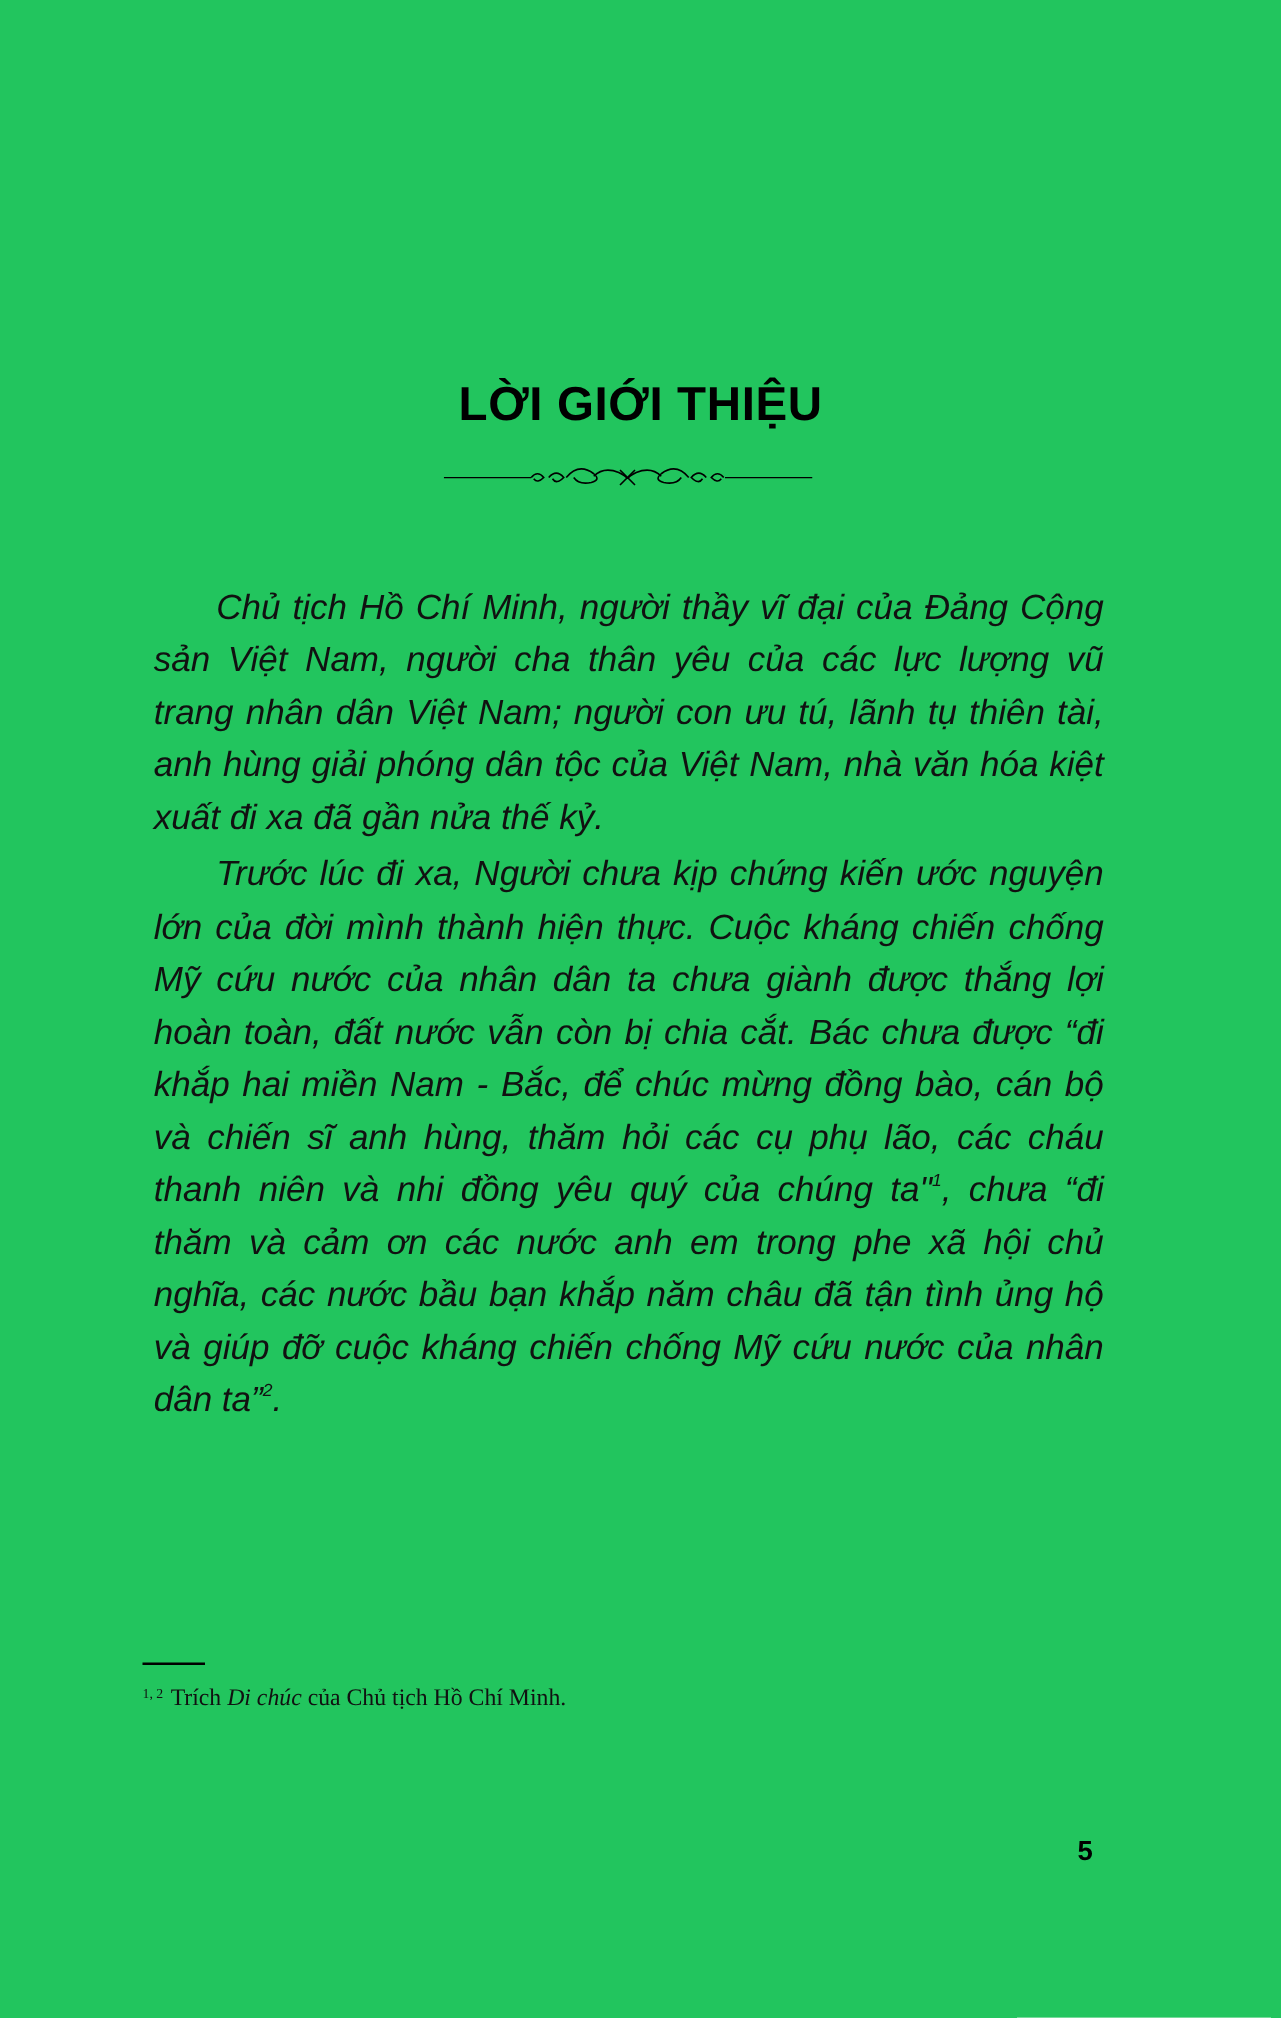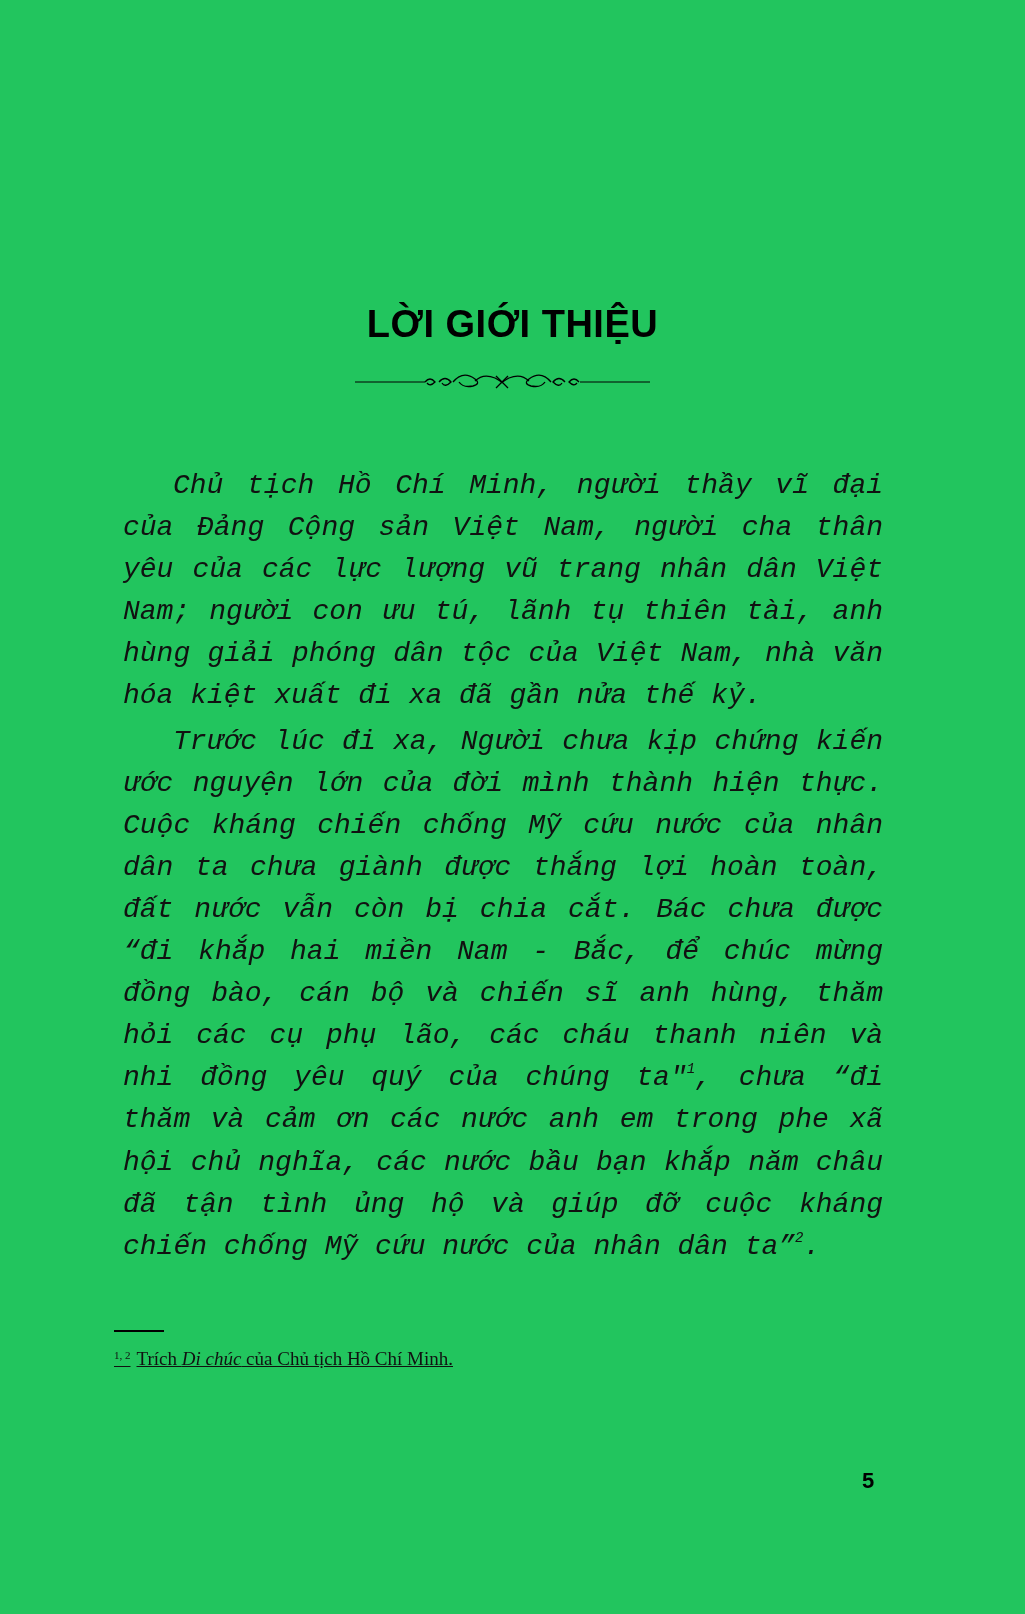--- a/index.html
+++ b/index.html
@@ -6,29 +6,29 @@
   body { width: 1025px; height: 1614px; position: relative; overflow: hidden; }
   .page { position: absolute; left: 0; top: 0; width: 1025px; height: 1614px; background: #22c55e; }
   .title {
     position: absolute; top: 303px; left: 0; width: 1025px; text-align: center;
     font-family: "Liberation Sans", "DejaVu Sans", sans-serif; font-weight: bold;
     font-size: 38px; letter-spacing: 0.5px; color: #000;
   }
   .ornament { position: absolute; top: 368px; left: 355px; width: 295px; height: 24px; }
   .body-text {
     position: absolute; top: 465px; left: 123px; width: 760px;
-    font-family: Liberation Mono, monospace; font-style: italic;
+    font-family: Liberation Sans, sans-serif; font-style: italic;
     font-size: 28px; line-height: 42.1px; color: #111; text-align: justify;
   }
   .body-text p { margin: 0 0 3px 0; text-indent: 50px; }
   .body-text sup { font-size: 14px; vertical-align: 12px; line-height: 0; }
   .fn-rule { position: absolute; top: 1330px; left: 114px; width: 50px; height: 2px; background: #000; }
   .footnote {
     position: absolute; top: 1348px; left: 114px;
-    font-family: "Liberation Serif", "DejaVu Serif", serif; font-size: 19px; color: #111; text-decoration: underline;
+    font-family: "Liberation Serif", "DejaVu Serif", serif; font-size: 19px; color: #111;
   }
   .footnote .mark { font-size: 11px; vertical-align: 6px; margin-right: 6px; }
   .page-number {
     position: absolute; top: 1468px; left: 862px;
     font-family: "Liberation Sans", "DejaVu Sans", sans-serif; font-weight: bold; font-size: 22px; color: #000;
   }
 </style>
 </head>
 <body>
 

